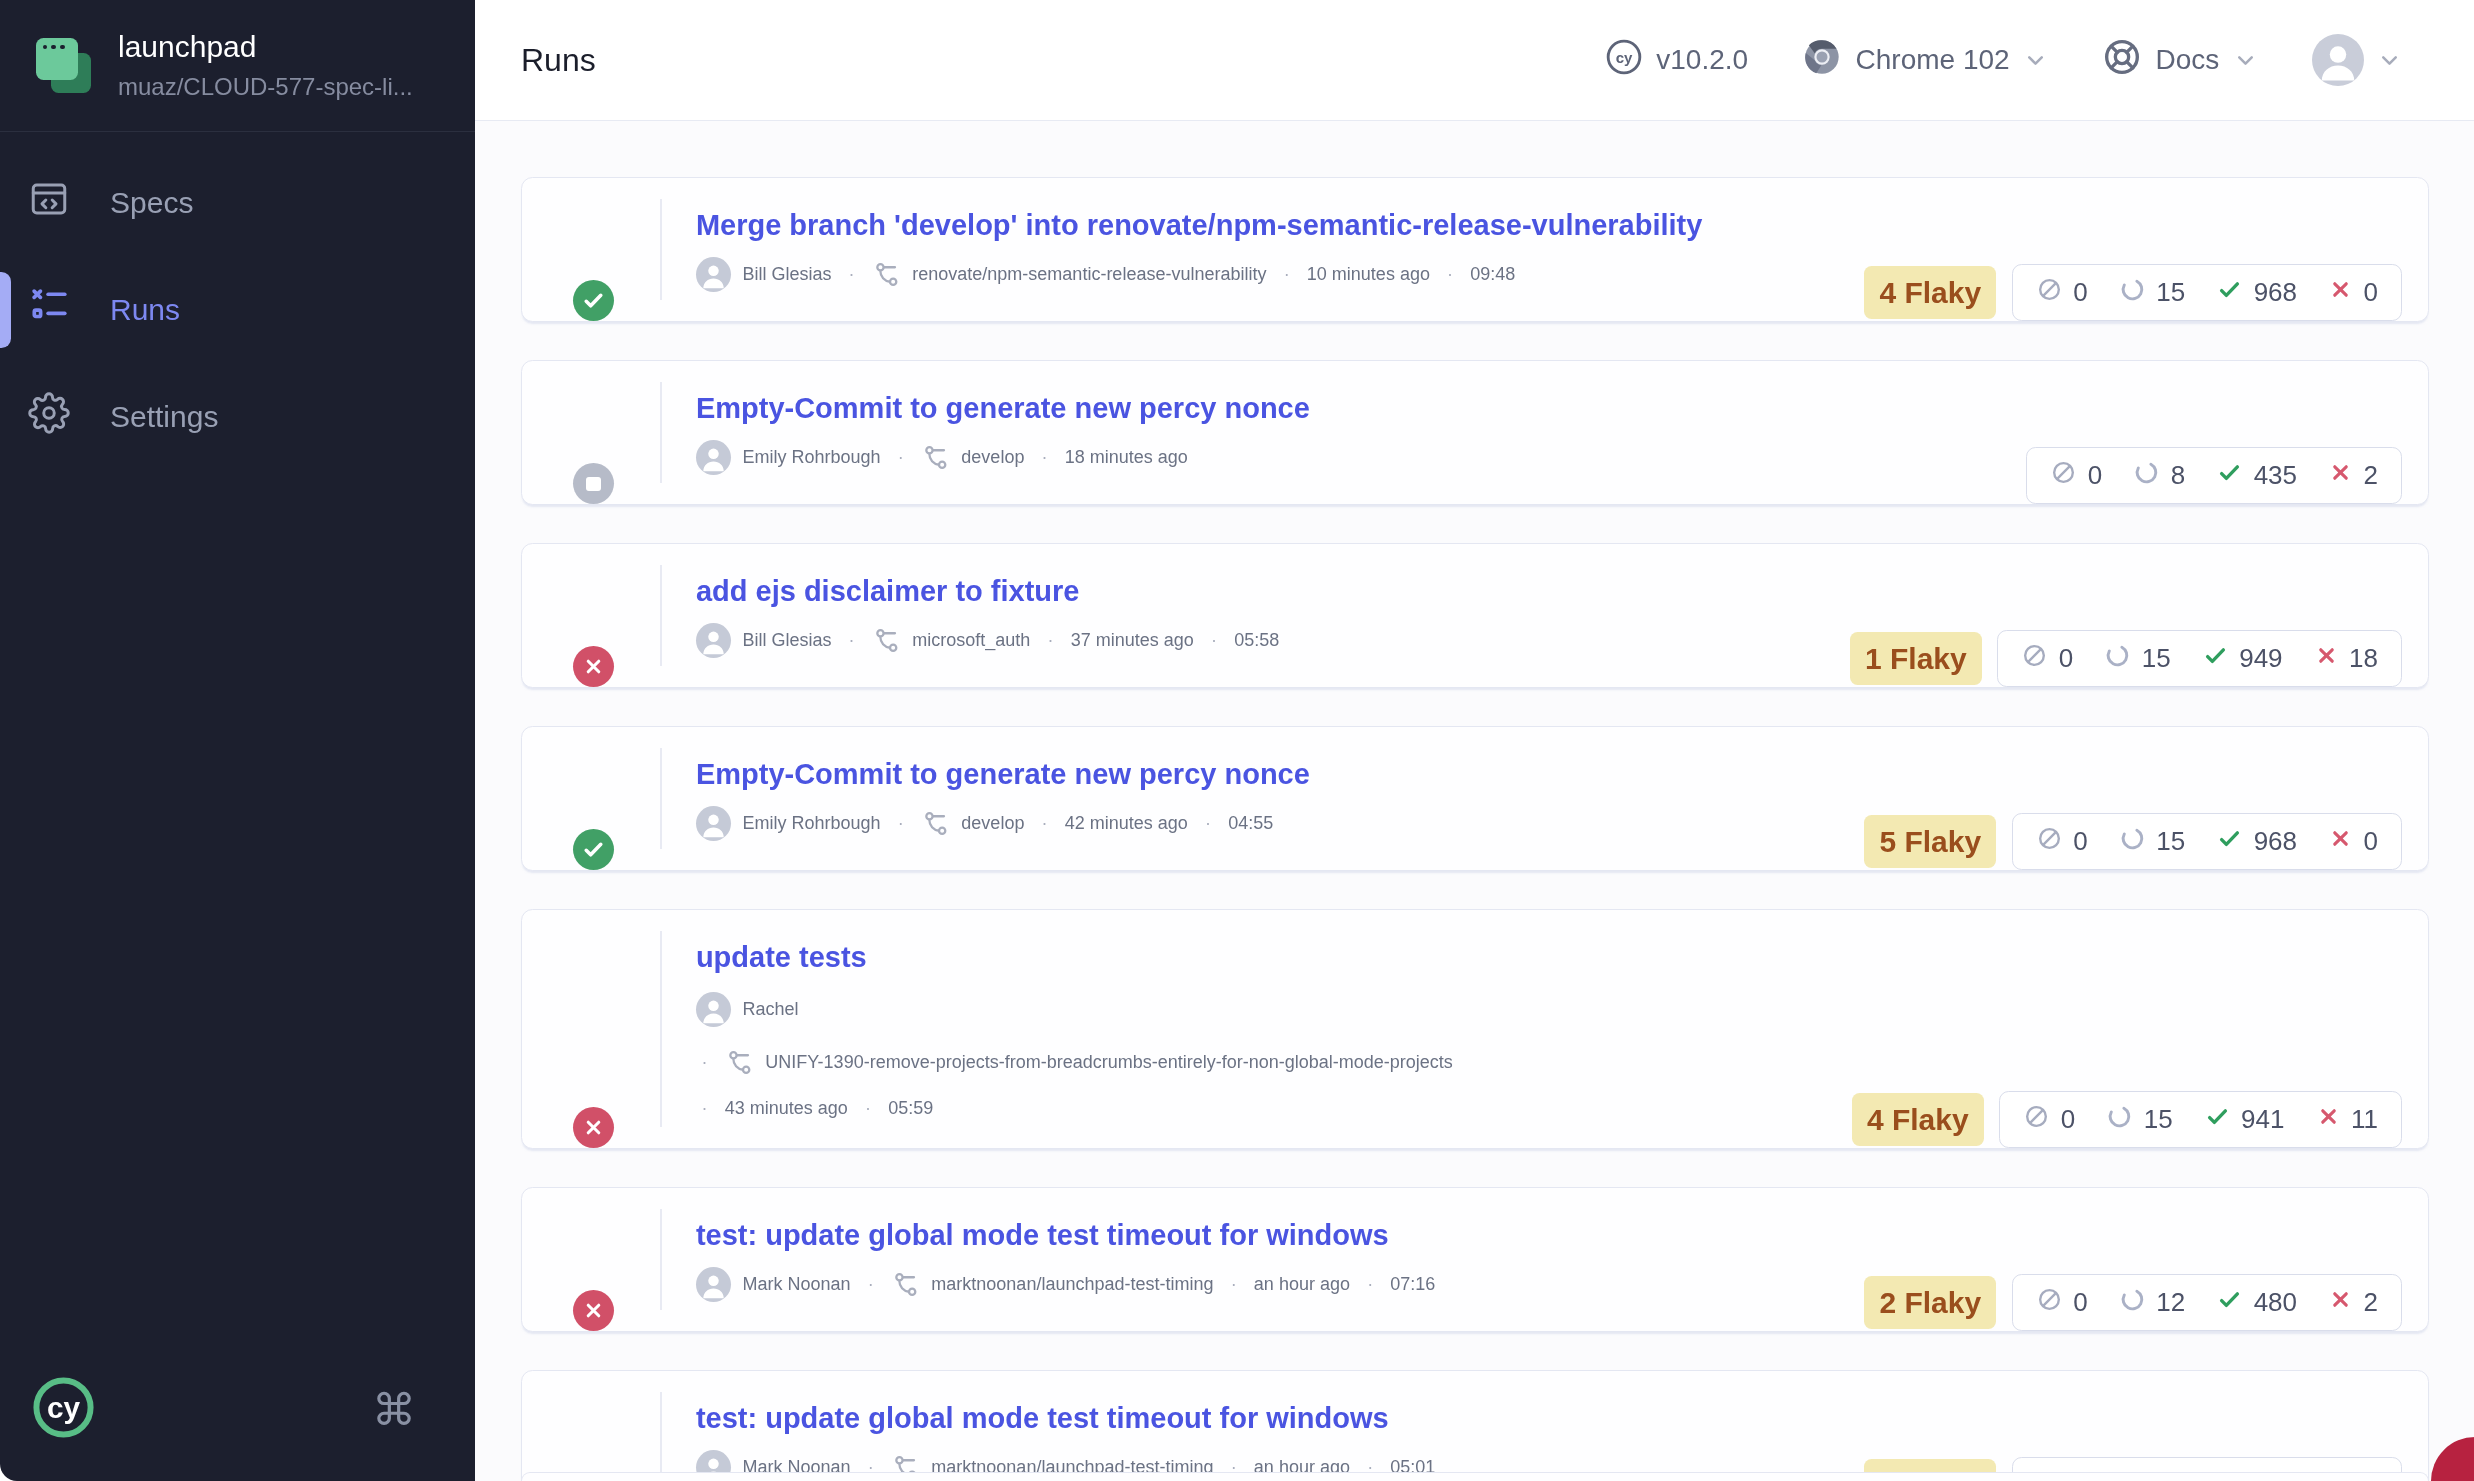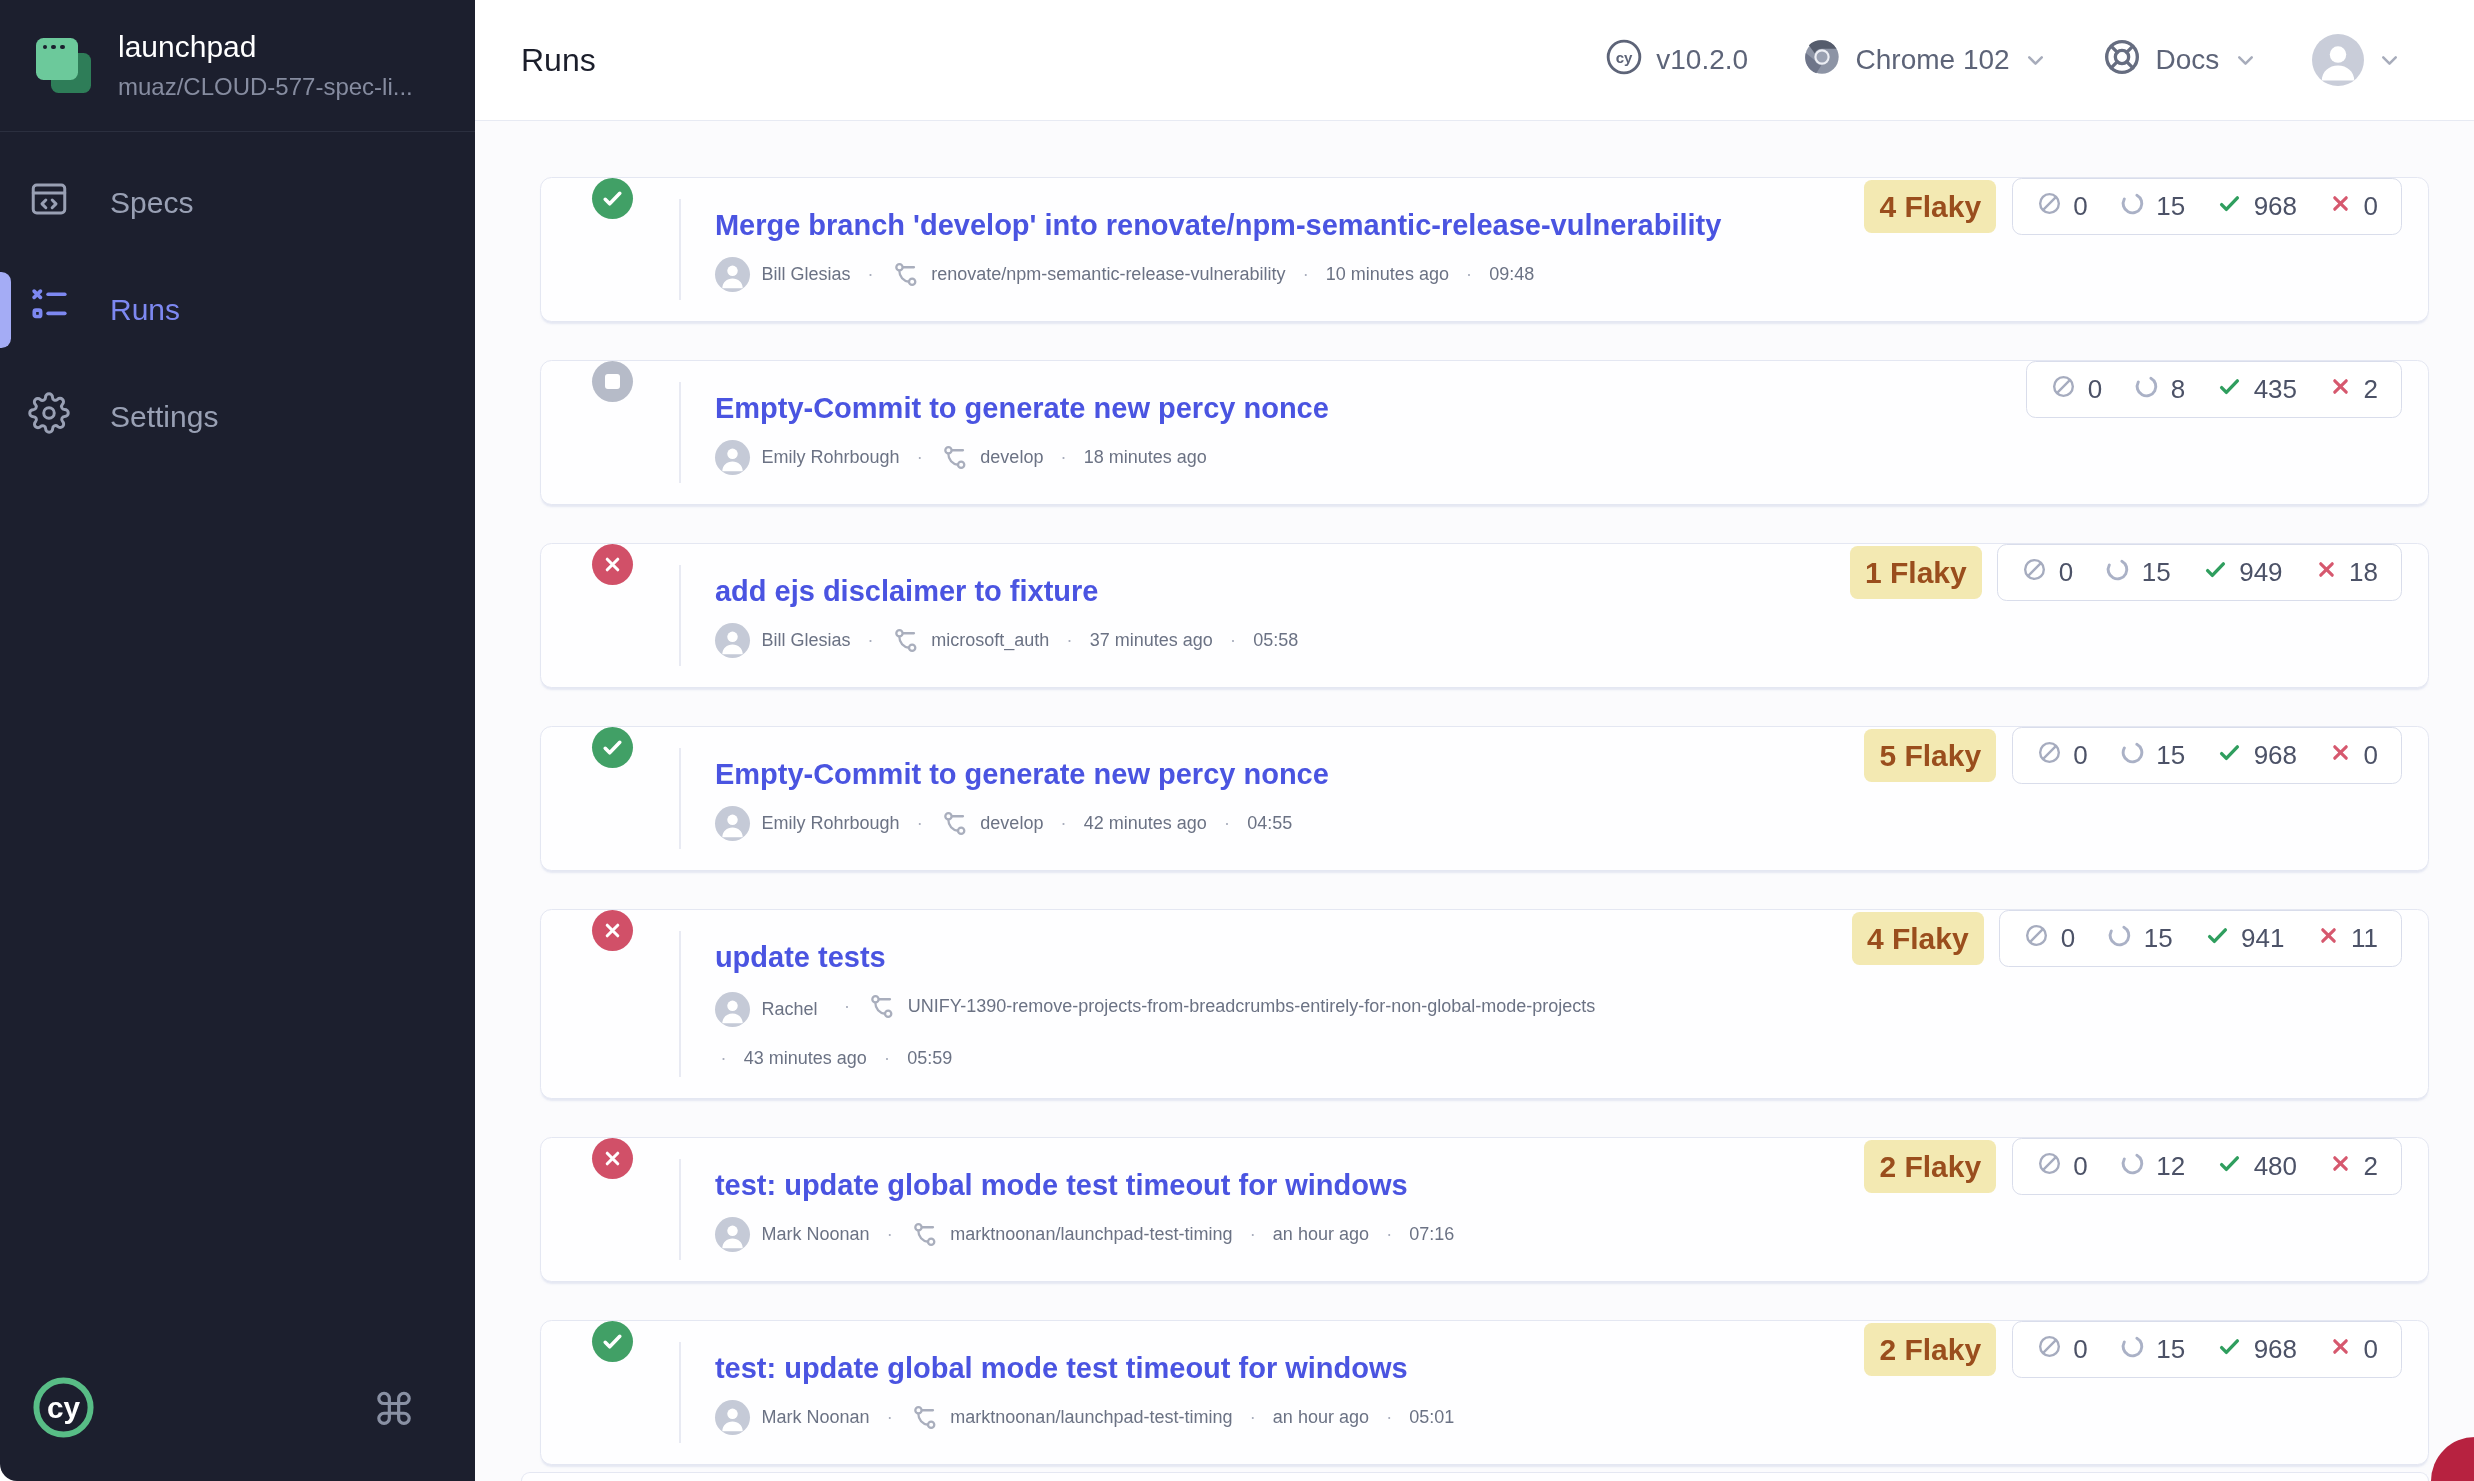--- a/index.html
+++ b/index.html
@@ -79,45 +79,44 @@
   }
 
   .content { position:absolute; top:123px; left:0; right:0; bottom:0; padding:54px 46px 0 46px; overflow:hidden; }
 
   
   .card {
     background:#fefeff;
     border:1.9px solid #e4e7f2;
     border-radius:11.5px;
     margin-bottom:38px;
-    display:flex; align-items:flex-start;
+    display:flex; align-items:flex-end;
     min-height:133px;
     box-shadow:0 2.9px 1.9px -1px rgba(208,213,233,0.5);
     cursor:pointer;
-    margin-left:19px;
   }
   .status {
     flex:0 0 auto; margin-left:51px;
     width:41px; height:41px; border-radius:50%;
     display:flex; align-items:center; justify-content:center;
   }
   .status.passed   { background:#41a066; }
   .status.failed   { background:#d15068; }
   .status.canceled { background:#b6bbc8; }
   .status .sq { width:14.3px; height:14.3px; background:#ffffff; border-radius:2.9px; }
 
   .vdivider { width:1.9px; align-self:stretch; background:#e8eaf3; margin:21px 0 21px 46px; flex:0 0 auto; }
 
   .run-body { padding:29px 38px 29px 34px; flex:1 1 auto; min-width:0; }
   .run-title { font-size:29px; font-weight:700; color:#4a54e1; line-height:1.3; }
   .run-meta {
     margin-top:12.4px; display:flex; align-items:center; flex-wrap:wrap;
     gap:7.6px 11.5px; font-size:18px; color:#6b7284;
   }
-  .run-meta.stacked { flex-direction:row; align-items:flex-start; gap:21px; margin-top:15.3px; }
+  .run-meta.stacked { flex-direction:column; align-items:flex-start; gap:21px; margin-top:15.3px; }
   .meta-line { display:flex; align-items:center; gap:11.5px; }
   .meta-dot { color:#a9aebd; margin:0 5.7px; }
   .avatar-chip {
     width:35px; height:35px; border-radius:50%; background:#c5cad7;
     display:inline-flex; align-items:center; justify-content:center; overflow:hidden; flex:0 0 auto;
   }
   .branch-ic { display:inline-flex; color:#a9aebd; flex:0 0 auto; }
 
   .run-right { margin-left:auto; flex:0 0 auto; display:flex; align-items:center; gap:15.3px; padding-right:26px; }
   .flaky {

